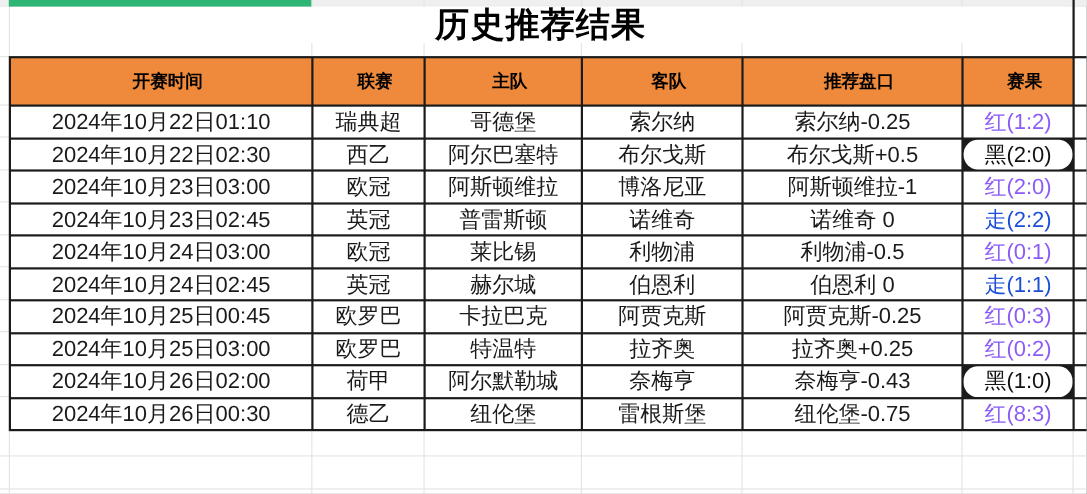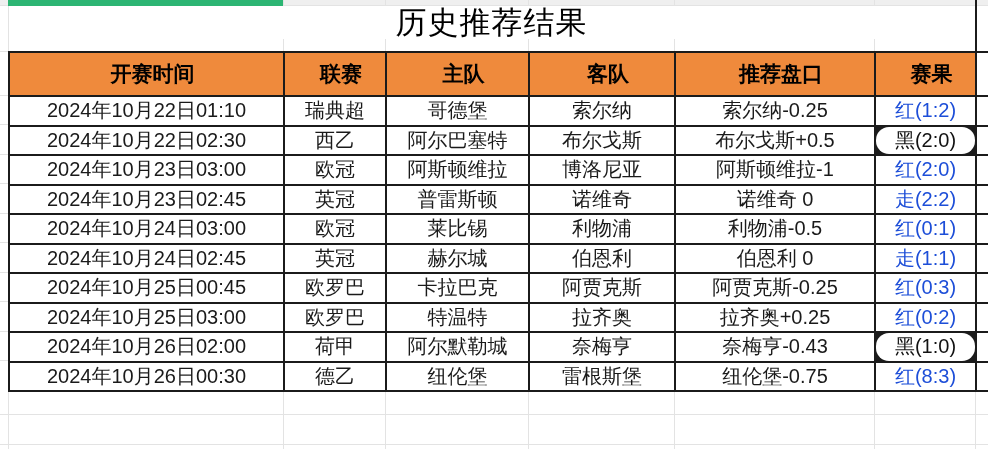--- a/index.html
+++ b/index.html
@@ -12,39 +12,39 @@
   
   .top-strip{position:absolute;left:0;top:0;width:988px;height:5px;background:#efefef;z-index:1;}
   .vline{position:absolute;top:0;width:1px;height:449px;background:#e3e3e3;z-index:2;}
   .hline{position:absolute;left:0;width:988px;height:1px;background:#e3e3e3;z-index:2;}
   .selection-bar{position:absolute;left:8px;top:0;width:275px;height:6px;background:#2cb573;z-index:6;}
   .title-stub{position:absolute;left:975px;top:0;width:2px;height:53px;background:#1b1b1b;z-index:4;}
   
   .title-cell{
     position:absolute;left:10px;top:6px;width:963px;height:33px;background:#ffffff;z-index:3;
     display:flex;align-items:center;justify-content:center;
-    font-size:31px;font-weight:normal;color:#000;letter-spacing:1px;
+    font-size:31px;font-weight:bold;color:#000;letter-spacing:1px;
   }
   
   .grid{
     position:absolute;left:8px;top:51px;width:980px;height:341px;z-index:3;
     display:grid;
     grid-template-columns:273px 100px 141px 144px 198px 99px 11px;
     grid-template-rows:42px repeat(10,27.5px);
     gap:2px;background:#1b1b1b;padding:2px 0 2px 2px;
     box-sizing:border-box;overflow:hidden;
   }
   .row{display:contents;}
   .c{
     background:#ffffff;display:flex;align-items:center;justify-content:center;
     font-size:20px;color:#1a1a1a;white-space:nowrap;overflow:hidden;
   }
-  .c.head{background:#ef8a3c;font-weight:bold;font-size:21px;color:#000;padding-left:12px;}
+  .c.head{background:#ef8a3c;font-weight:bold;font-size:16px;color:#000;padding-left:12px;}
   .c.sliver{background:#ffffff;}
-  .res-red{color:#1d4ed8;}
+  .res-red{color:#8b5cf6;}
   .res-black{color:#121212;border-radius:13px;}
   .res-blue{color:#1d4ed8;}
 </style>
 </head>
 <body>
 
 <div class="canvas">
 
   <div class="top-strip"></div>
   <div class="vline" style="left:8px"></div>

